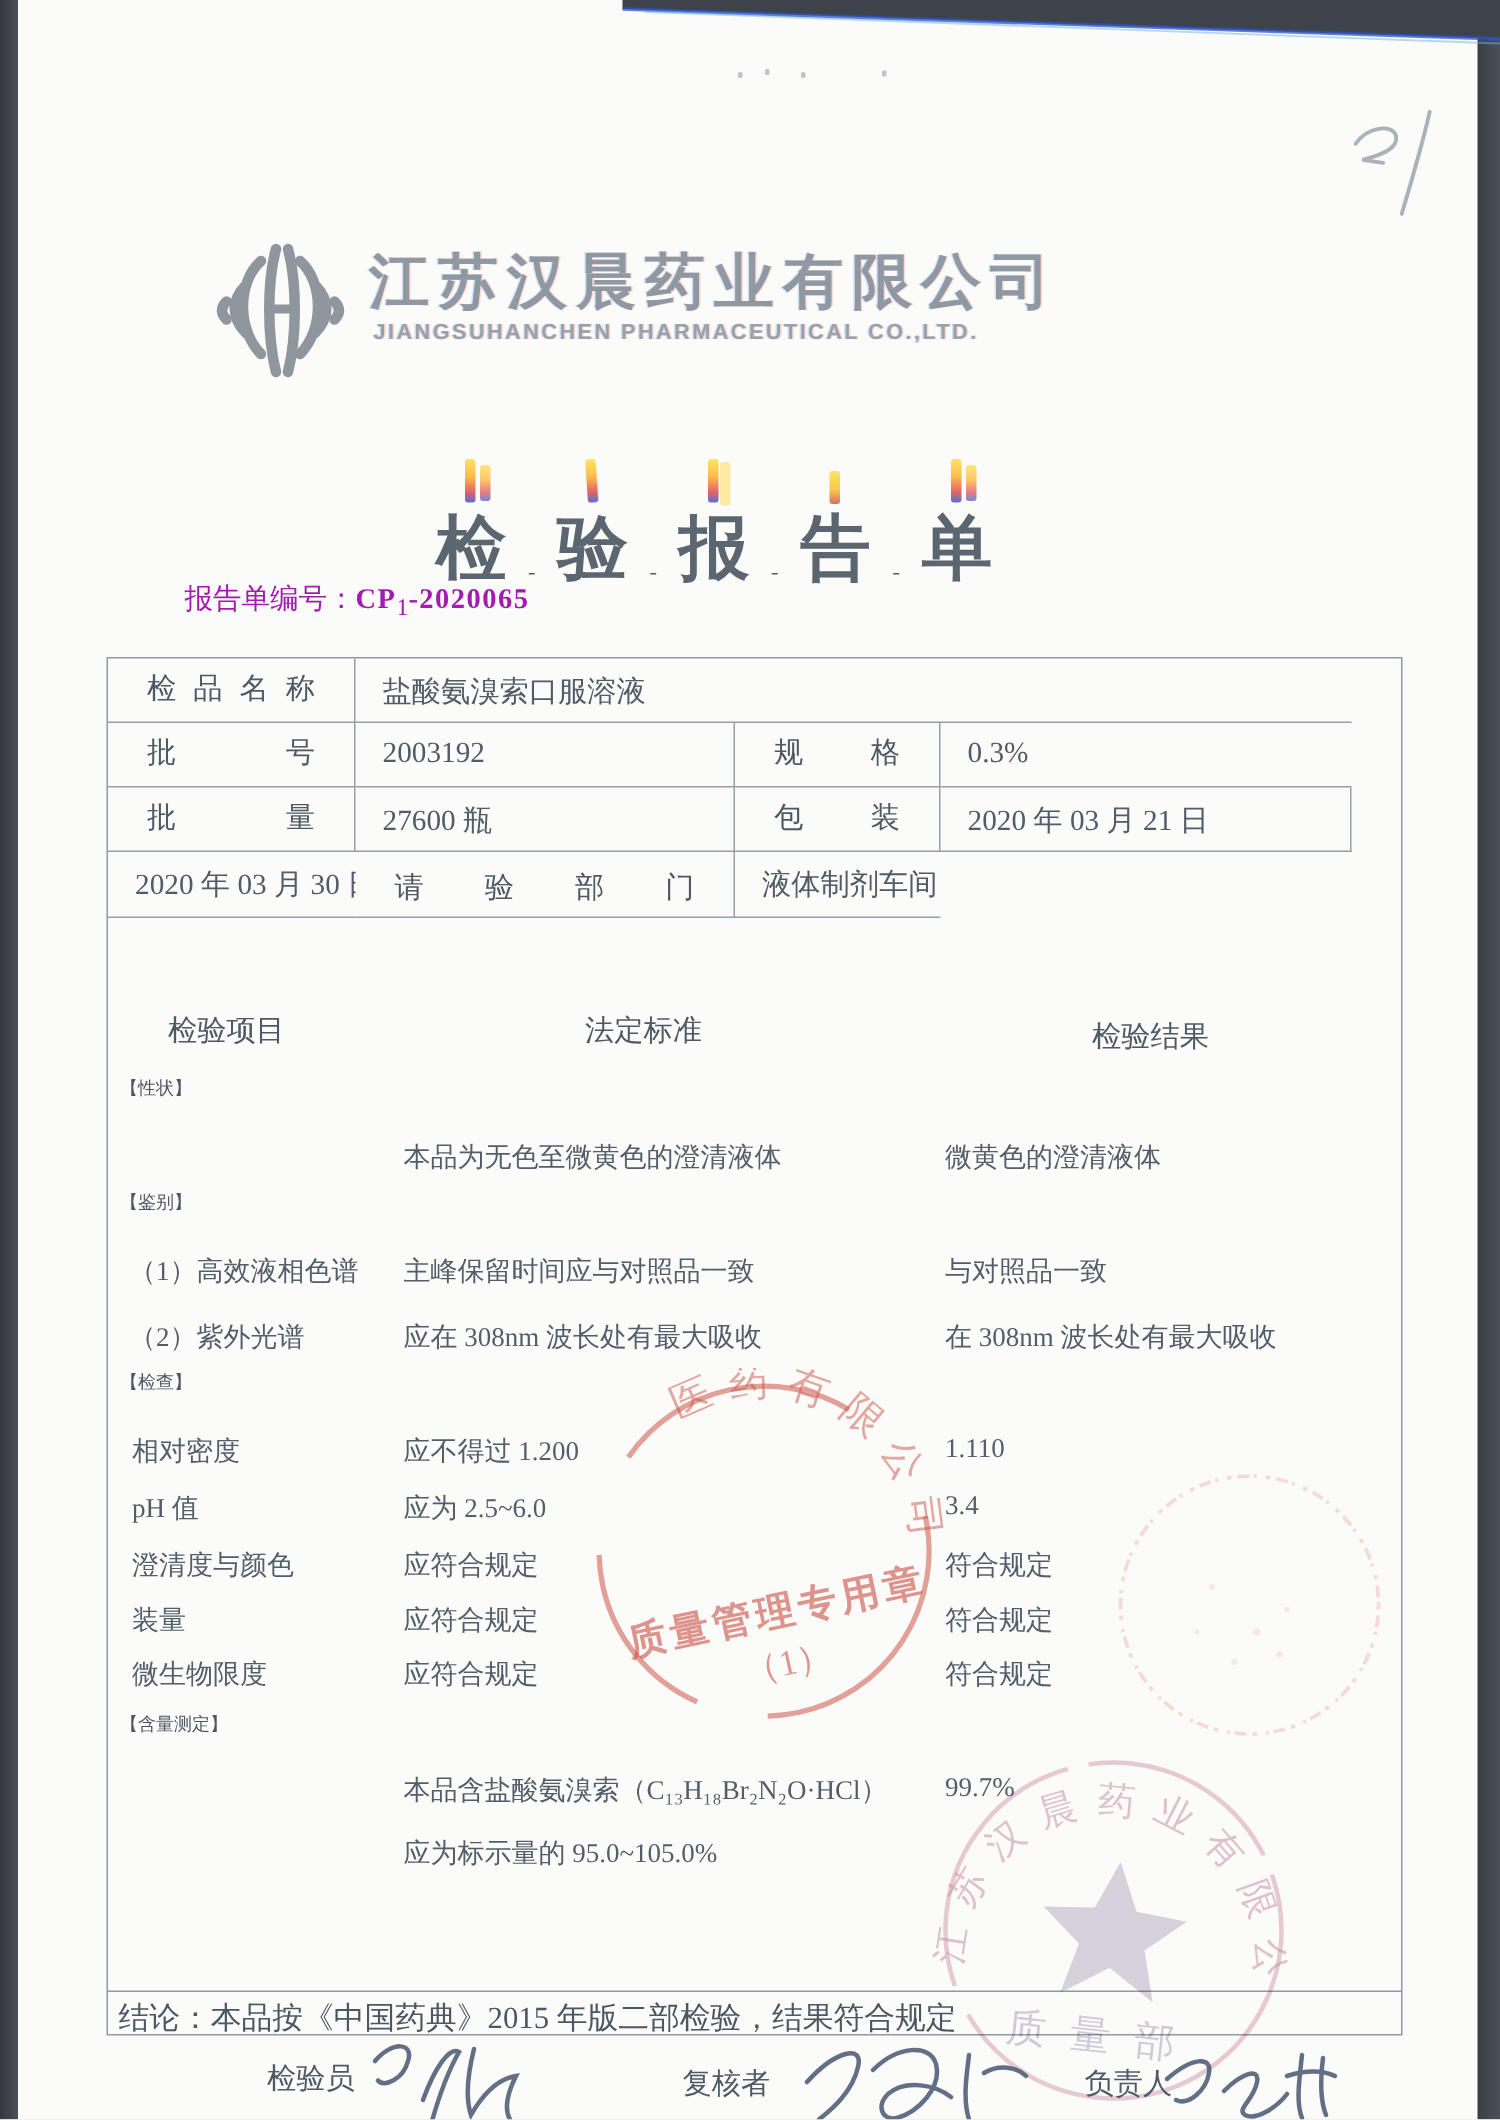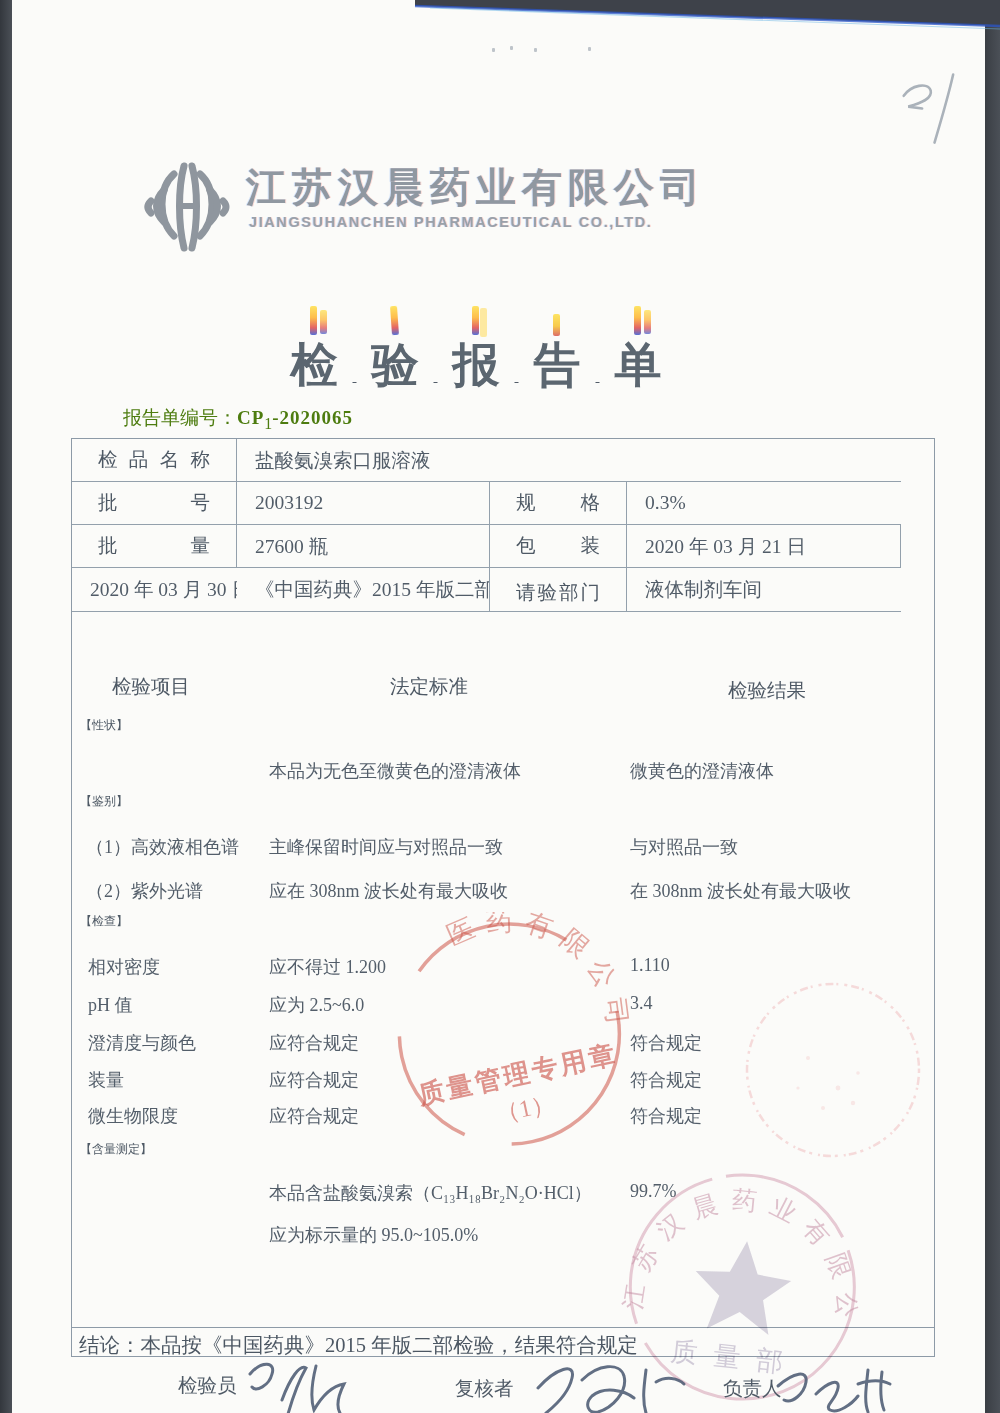--- a/index.html
+++ b/index.html
@@ -16,21 +16,21 @@
   .co-en{position:absolute;left:249px;top:214px;font-size:14.5px;font-weight:bold;color:#9aa1a9;letter-spacing:1.6px;white-space:nowrap;
          font-family:"Liberation Sans","DejaVu Sans",sans-serif;text-shadow:1px 0 0 rgba(255,80,60,.2),-1px 0 0 rgba(40,120,255,.2);}
   .doc-title{position:absolute;left:0;top:334px;width:952px;text-align:center;white-space:nowrap;text-decoration:underline;}
   .tchar{position:relative;display:inline-block;margin:0 15px;font-size:47px;font-weight:600;color:#5b6670;}
   .flame{position:absolute;top:-28px;left:42%;width:7px;height:29px;border-radius:2px;
          background:linear-gradient(180deg,#ffe04a 0%,#ffb32e 40%,#e04a4a 75%,#3a58d0 100%);opacity:.85;filter:blur(.4px);}
   .flame.f2{left:63%;top:-24px;height:24px;opacity:.7;}
   .tchar:nth-child(2) .flame{transform:rotate(-4deg);}
   .tchar:nth-child(4) .flame{height:22px;top:-20px;background:linear-gradient(180deg,#ffe04a 0%,#f7c22e 55%,#d8544e 100%);}
   .tchar:nth-child(3) .flame{box-shadow:8px 2px 0 0 rgba(255,214,60,.55);}
-  .report-no{position:absolute;left:123px;top:405px;font-size:19px;color:#4d7c0f;}
+  .report-no{position:absolute;left:123px;top:386px;font-size:19px;color:#a21caf;}
   .report-no b{font-weight:600;letter-spacing:1px;}
   
   .rpt-table{position:absolute;left:71px;top:438px;width:864px;height:919px;border:1.5px solid #8d9aa7;box-sizing:border-box;}
   .igrid{position:absolute;left:0;top:0;width:829px;display:grid;grid-template-columns:165px 253px 137px 274px;
          grid-template-rows:43px 43px 43px 44px 50px;}
   .ig{box-sizing:border-box;border-bottom:1px solid #93a0ac;font-size:19.5px;color:#4e5965;overflow:hidden;white-space:nowrap;}
   .ig.vr{border-right:1px solid #93a0ac;}
   .lab{padding:0 26px;text-align:justify;text-align-last:justify;}
   .lh43{line-height:42px;}.lh44{line-height:43px;}.lh50{line-height:49px;}
   .val{display:flex;align-items:center;padding-left:18px;color:#515c68;}
@@ -116,21 +116,20 @@
       <div class="ig vr lab lh43">规格</div>
       <div class="ig val">0.3%</div>
 
       <div class="ig vr lab lh43">批量</div>
       <div class="ig vr val">27600 瓶</div>
       <div class="ig vr lab lh43">包装</div>
 
       <div class="ig vr val">2020 年 03 月 21 日</div>
       <div class="ig val">2020 年 03 月 30 日</div>
 
-      <div class="ig vr val">《中国药典》2015 年版二部</div>
       <div class="ig vr lab lh50">请验部门</div>
       <div class="ig val">液体制剂车间</div>
     </div>
 
     <div class="bt hd" style="left:40px;top:234px">检验项目</div>
     <div class="bt hd" style="left:318px;top:234px">法定标准</div>
     <div class="bt hd" style="left:656px;top:238px">检验结果</div>
 
     <div class="bt sec" style="left:8px;top:278px">【性状】</div>
     <div class="bt" style="left:197px;top:320px">本品为无色至微黄色的澄清液体</div>

